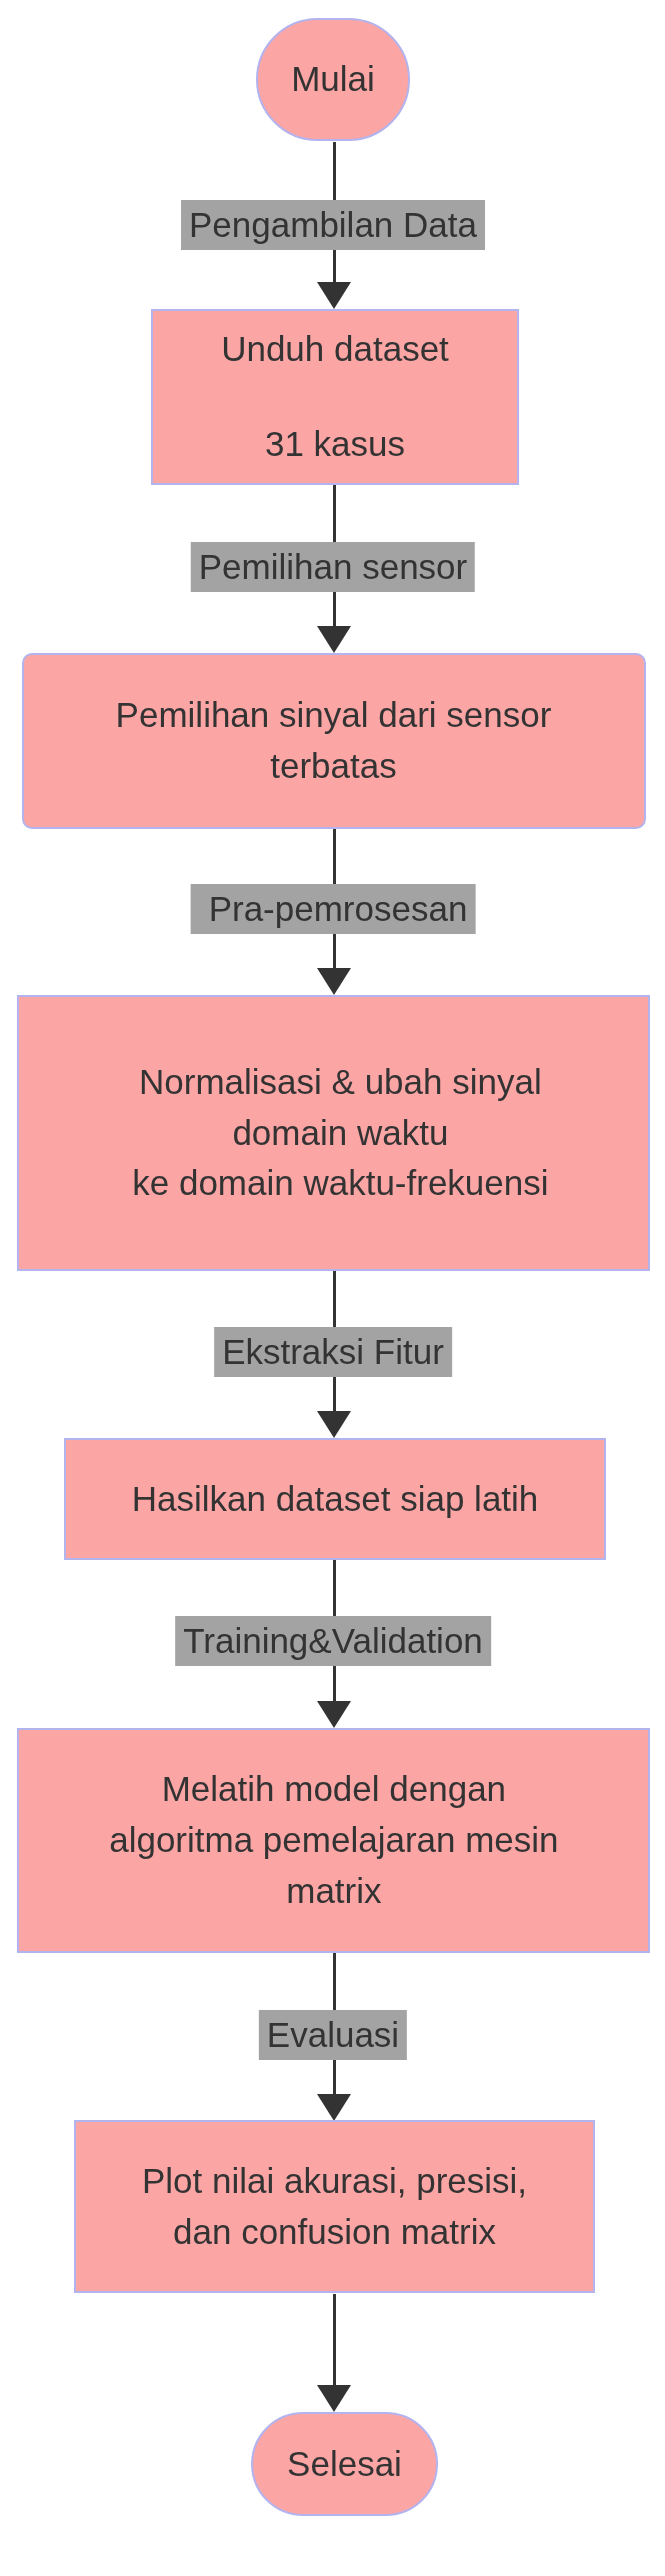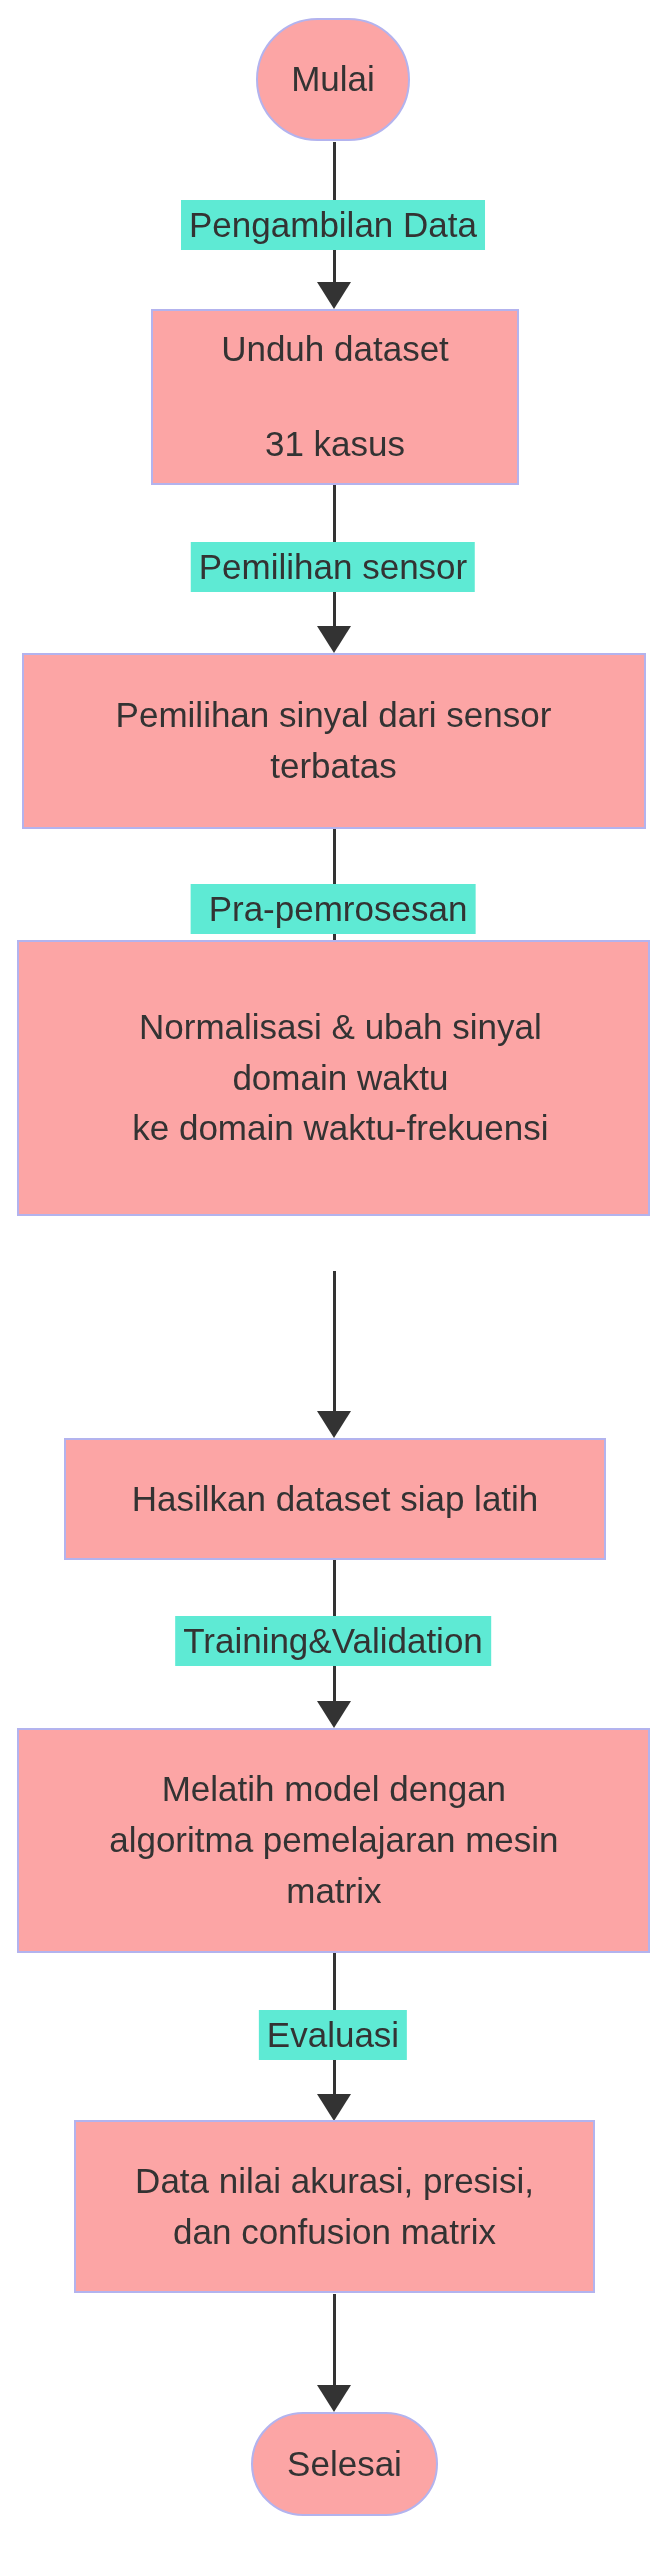--- a/index.html
+++ b/index.html
@@ -38,21 +38,21 @@
     left: 317px;
     width: 0; height: 0;
     border-left: 17px solid transparent;
     border-right: 17px solid transparent;
     border-top: 27px solid #333333;
   }
   .edge-label {
     position: absolute;
     left: 50%;
     transform: translateX(-50%);
-    background: #5eead4;
+    background: #a3a3a3;
     color: #333333;
     font-size: 35px;
     line-height: 1.35;
     padding: 1.3px 8px;
     white-space: nowrap;
   }
 </style>
 </head>
 <body>
 
@@ -65,20 +65,21 @@
   <div class="vline" style="top:485px; height:142px;"></div>
   <div class="arrowhead" style="top:626px;"></div>
   <div class="edge-label" style="top:542px;">Pemilihan sensor</div>
 
   <div class="vline" style="top:827px; height:142px;"></div>
   <div class="arrowhead" style="top:968px;"></div>
   <div class="edge-label" style="top:884px;padding-left:18px;">Pra-pemrosesan</div>
 
   <div class="vline" style="top:1271px; height:142px;"></div>
   <div class="arrowhead" style="top:1411px;"></div>
+  <div class="edge-label" style="top:1327px;">Ekstraksi Fitur</div>
 
   <div class="vline" style="top:1560px; height:142px;"></div>
   <div class="arrowhead" style="top:1701px;"></div>
   <div class="edge-label" style="top:1616px;">Training&amp;Validation</div>
 
   <div class="vline" style="top:1953px; height:142px;"></div>
   <div class="arrowhead" style="top:2094px;"></div>
   <div class="edge-label" style="top:2010px;">Evaluasi</div>
 
   <div class="vline" style="top:2294px; height:94px;"></div>
@@ -86,43 +87,43 @@
 
   <div class="node stadium" style="left:256px; top:18px; width:154px; height:123px;">
     <div>Mulai</div>
   </div>
 
   <div class="node" style="left:151px; top:309px; width:368px; height:176px;gap:44px;">
     <div>Unduh dataset</div>
     <div>31 kasus</div>
   </div>
 
-  <div class="node" style="left:21.5px; top:653px; width:624px; height:176px;">
+  <div class="node" style="left:21.5px; top:653px; width:624px; height:176px;border-radius:10px;">
     <div>Pemilihan sinyal dari sensor</div>
     <div>terbatas</div>
   </div>
 
-  <div class="node" style="left:17.4px; top:940px; width:633px; height:276px;padding-left:13px;">
+  <div class="node" style="left:17.4px; top:995px; width:633px; height:276px;padding-left:13px;">
     <div>Normalisasi &amp; ubah sinyal</div>
     <div>domain waktu</div>
     <div>ke domain waktu-frekuensi</div>
   </div>
 
   <div class="node" style="left:64px; top:1438px; width:542px; height:122px;align-items:center;">
     <div>Hasilkan dataset siap latih</div>
   </div>
 
   <div class="node" style="left:17.4px; top:1728px; width:633px; height:225px;">
     <div>Melatih model dengan</div>
     <div>algoritma pemelajaran mesin</div>
     <div>matrix</div>
   </div>
 
   <div class="node" style="left:74px; top:2120px; width:521px; height:173px;">
-    <div>Data nilai akurasi, presisi,</div>
+    <div>Plot nilai akurasi, presisi,</div>
     <div>dan confusion matrix</div>
   </div>
 
   <div class="node stadium" style="left:251px; top:2412px; width:187px; height:104px;">
     <div>Selesai</div>
   </div>
 
 </div>
 
 

